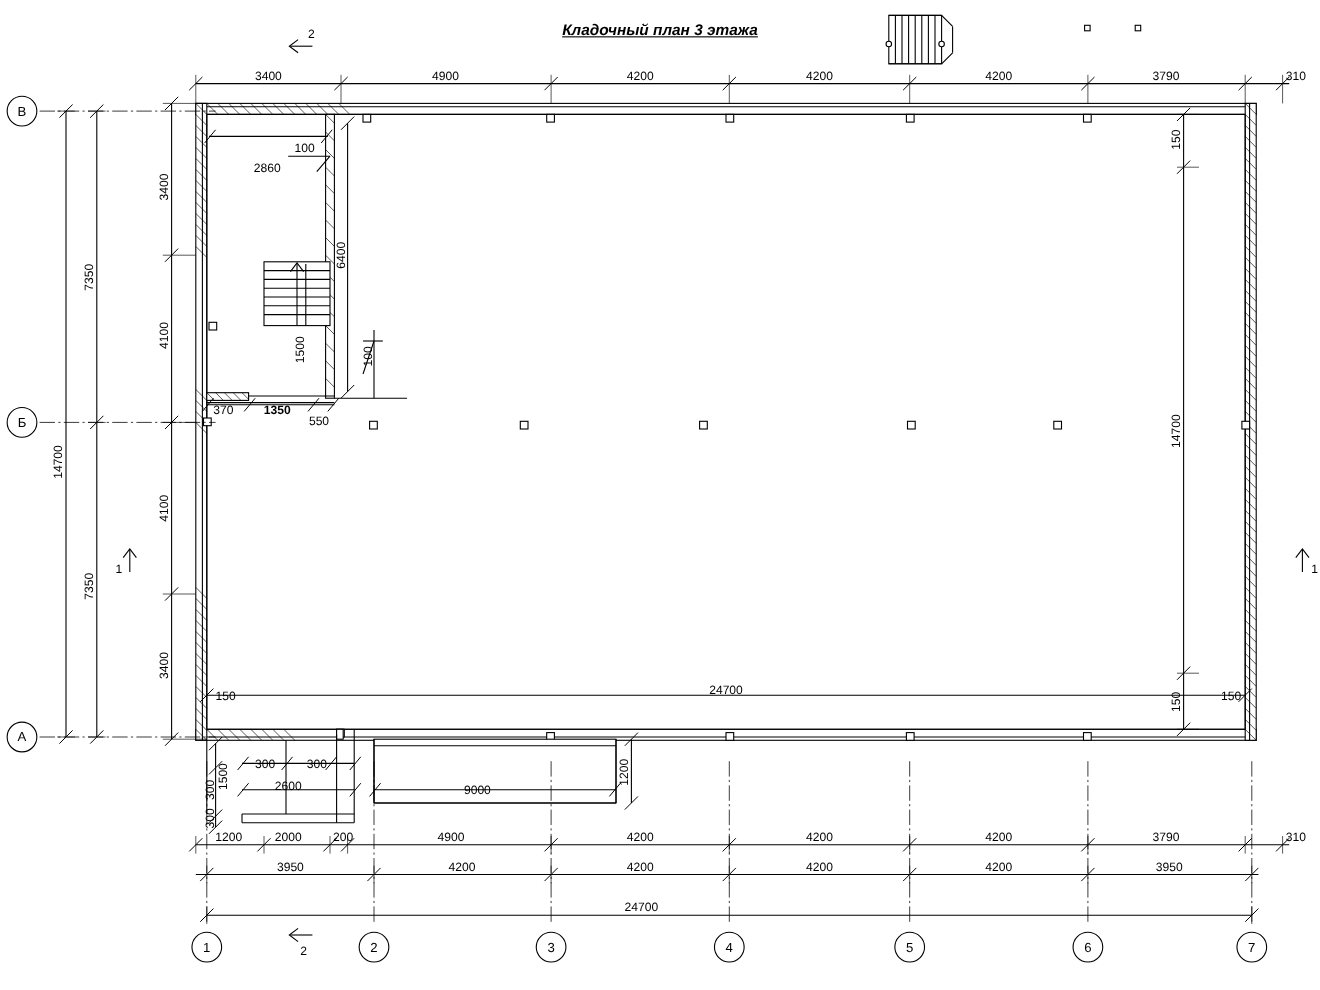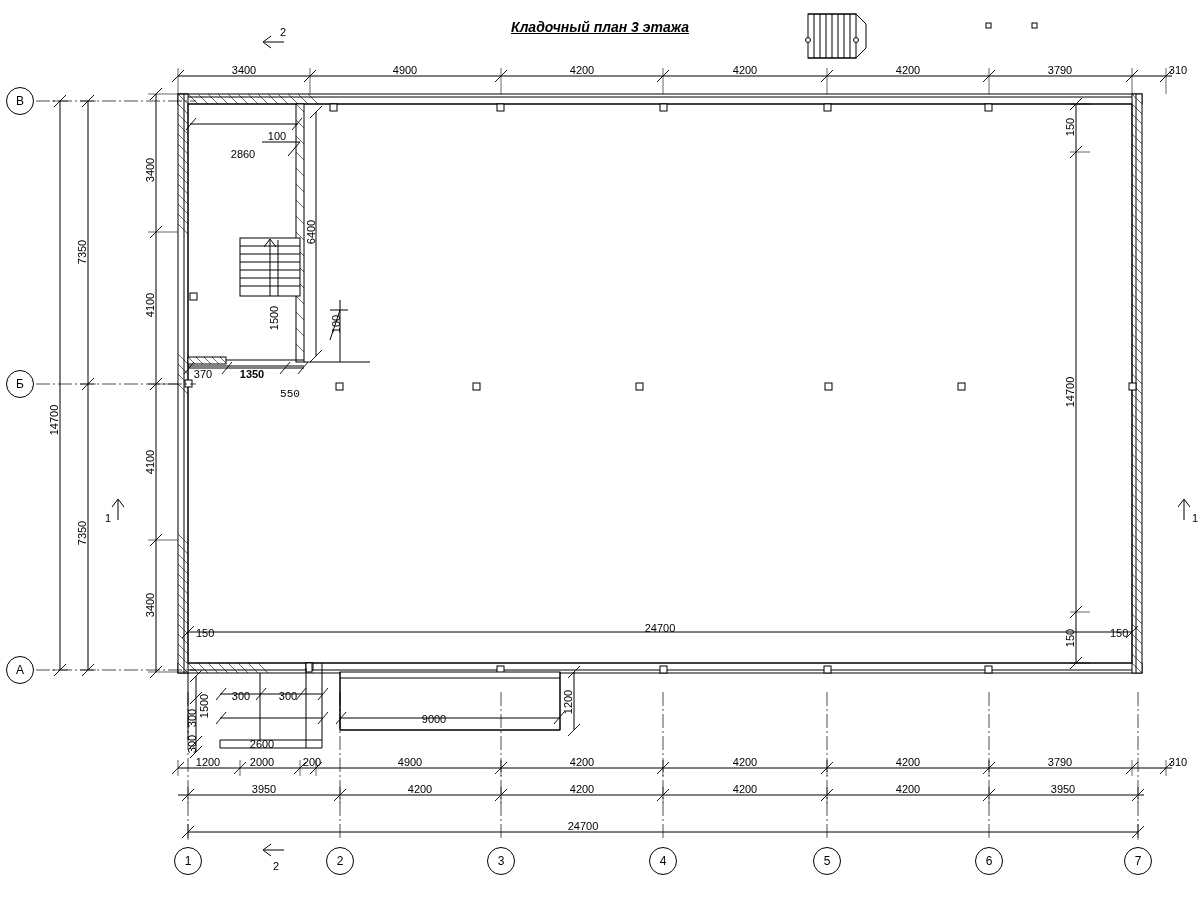--- a/index.html
+++ b/index.html
@@ -560,24 +560,24 @@
 
   <div class="lbl c" style="left:243px;top:118px;margin-top:36px;">2860</div>
   <div class="lbl c" style="left:277px;top:136px;">100</div>
   <div class="lbl v" style="left:336px;top:324px;">100</div>
 
   <div class="lbl v" style="left:311px;top:232px;">6400</div>
   <div class="lbl v" style="left:274px;top:318px;">1500</div>
 
   <div class="lbl c" style="left:203px;top:374px;">370</div>
   <div class="lbl c" style="left:252px;top:374px;font-weight:bold;">1350</div>
-  <div class="lbl c" style="left:290px;top:394px;font-family:Liberation Mono, monospace;">550</div>
+  <div class="lbl c" style="left:290px;top:384px;">550</div>
 
   <div class="lbl c" style="left:241px;top:696px;">300</div>
   <div class="lbl c" style="left:288px;top:696px;">300</div>
-  <div class="lbl c" style="left:262px;top:744px;text-align:right;">2600</div>
+  <div class="lbl c" style="left:262px;top:716px;text-align:right;">2600</div>
   <div class="lbl c" style="left:434px;top:719px;">9000</div>
   <div class="lbl v" style="left:568px;top:702px;">1200</div>
   <div class="lbl v" style="left:204px;top:706px;">1500</div>
   <div class="lbl v" style="left:192px;top:718px;">300</div>
   <div class="lbl v" style="left:192px;top:744px;">300</div>
 
 </div>
 
 </body></html>

